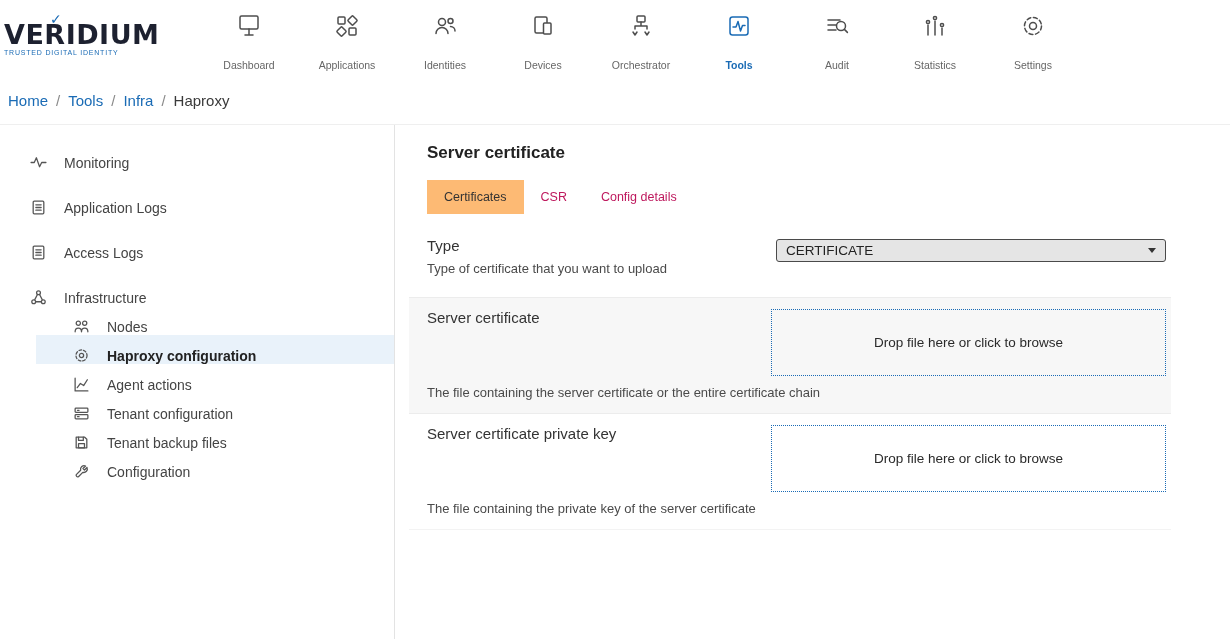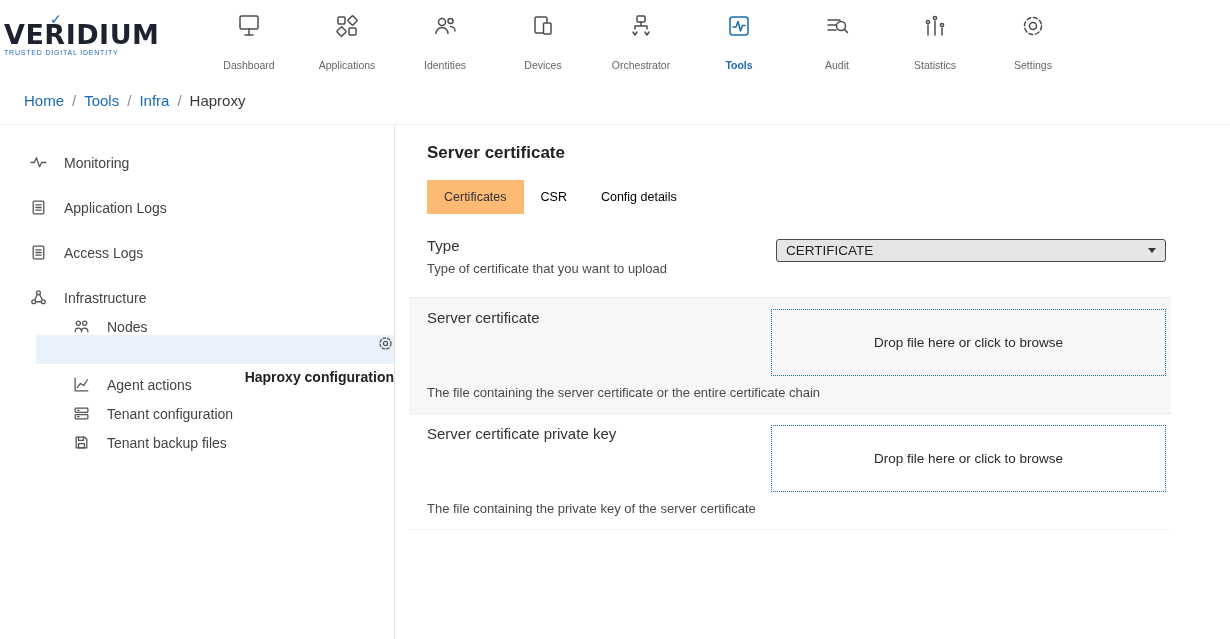--- a/index.html
+++ b/index.html
@@ -30,48 +30,48 @@
   }
   .nav-icon { height:30px; display:flex; align-items:flex-end; color:#4d4d4d; }
   .nav-icon svg { stroke:currentColor; fill:none; stroke-width:1.5; stroke-linecap:round; stroke-linejoin:round; }
   .nav-label { font-size:10.5px; color:#666; }
   .nav-item.active .nav-icon { color:#1a6bb5; }
   .nav-item.active .nav-label { color:#1a6bb5; font-weight:bold; }
 
   
   .breadcrumb {
     height:47px; display:flex; align-items:center; gap:8px;
-    padding-left:8px; font-size:15px;margin-left:16px;
+    padding-left:8px; font-size:15px;
   }
   .crumb { color:#1a6bb5; cursor:pointer; }
   .crumb.current { color:#3a3a3a; cursor:default; }
   .sep { color:#8a8a8a; }
 
   
   .content { display:flex; height:515px; border-top:1px solid #efefef; }
 
   .sidebar {
     width:395px; border-right:1px solid #e3e3e3; background:#fff;
     padding-top:1px; flex-shrink:0;
   }
   .side-item {
     display:flex; align-items:flex-end; gap:17px; height:45px;
     padding-left:30px; font-size:14px; color:#444; cursor:pointer;
   }
   .side-item.sub { height:29px; padding-left:37px;margin-left:36px; }
-  .side-item.active { background:#e9f2fa; font-weight:bold; color:#222;flex-direction:column; }
+  .side-item.active { background:#e9f2fa; font-weight:bold; color:#222; }
   .side-icon { width:17px; height:17px; display:flex; align-items:center; justify-content:center; color:#555; }
   .side-icon svg { stroke:currentColor; fill:none; stroke-width:1.2; stroke-linecap:round; stroke-linejoin:round; }
 
   
   .main { width:762px; margin-left:14px; }
   .page-title { font-size:17px; font-weight:bold; color:#222; margin:18px 0 0 18px; }
 
   .tabs { display:flex; margin:17px 0 0 18px; }
-  .tab { padding:10px 17px; font-size:12.5px; color:#000000; cursor:pointer; }
+  .tab { padding:10px 17px; font-size:12.5px; color:#be185d; cursor:pointer; }
   .tab.active { background:#fdba74; color:#333; }
 
   .form-row { padding:23px 5px 21px 18px; display:flex; justify-content:space-between; }
   .field-label { font-size:15px; color:#333; }
   .field-help { font-size:13px; color:#4a4a4a; margin-top:7px; }
 
   .select-box {
     width:390px; height:23px; border:1px solid #4a4a4a; border-radius:3px;
     display:flex; align-items:center; justify-content:space-between;
     padding:0 9px; font-size:13.5px; color:#222; cursor:pointer;
@@ -291,20 +291,28 @@
     <div class="side-item sub">
       <span class="side-icon">
         <svg width="17" height="17" viewBox="0 0 16 16">
             <path d="M3 3h8l2 2v8H3z"></path>
             <rect x="5.2" y="9" width="5.6" height="4"></rect>
             <path d="M5.2 3v3h4.5V3"></path>
           </svg>
       </span>
       <span>Tenant backup files</span>
     </div>
+    <div class="side-item sub">
+      <span class="side-icon">
+        <svg width="17" height="17" viewBox="0 0 16 16">
+            <path d="M13.2 4.2l-2.4 2.4-1.4-1.4 2.4-2.4a3.4 3.4 0 0 0-4.6 4L3.1 10.9a1.5 1.5 0 0 0 2 2l4.1-4.1a3.4 3.4 0 0 0 4-4.6z"></path>
+          </svg>
+      </span>
+      <span>Configuration</span>
+    </div>
   </aside>
 
   <main class="main">
     <h1 class="page-title">Server certificate</h1>
 
     <div class="tabs">
       <div class="tab active">Certificates</div>
       <div class="tab">CSR</div>
       <div class="tab">Config details</div>
     </div>

